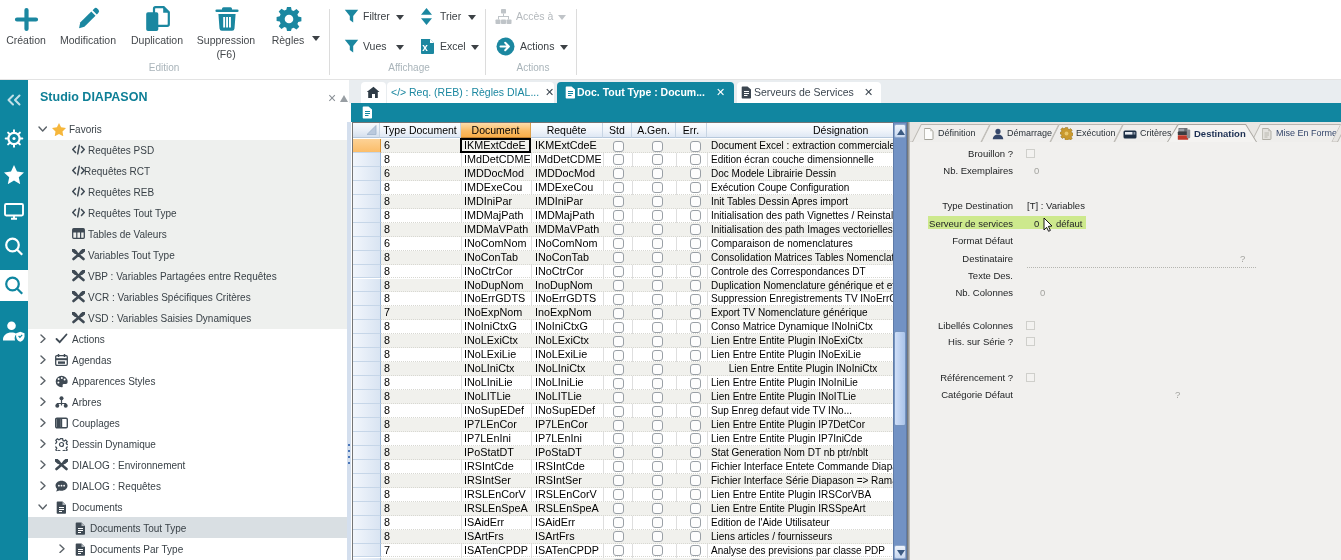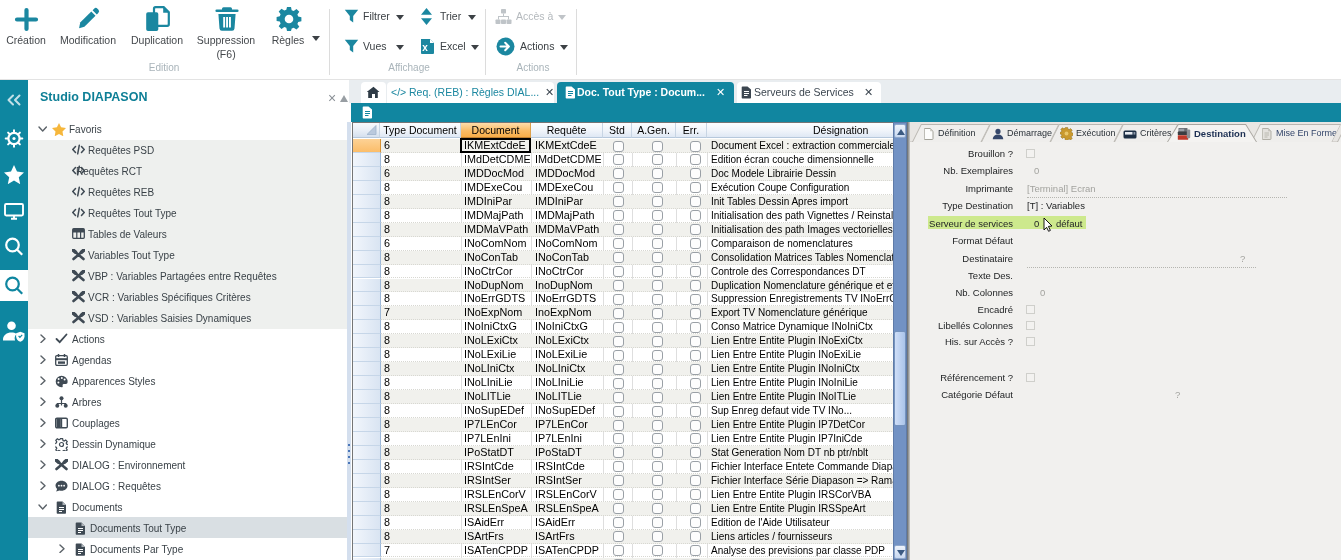--- a/index.html
+++ b/index.html
@@ -277,21 +277,21 @@
  <div class="trow" style="top:59.5px">
         <svg style="position:absolute;left:44px;top:4px" width="13" height="13" viewBox="0 0 13 13">
           <use href="#i-code"></use>
         </svg>
         <span class="txt" style="left:60px">Requêtes PSD</span>
       </div>
  <div class="trow" style="top:80.5px">
         <svg style="position:absolute;left:44px;top:4px" width="13" height="13" viewBox="0 0 13 13">
           <use href="#i-code"></use>
         </svg>
-        <span class="txt" style="left:48px">Requêtes RCT</span>
+        <span class="txt" style="left:56px">Requêtes RCT</span>
       </div>
  <div class="trow" style="top:101.5px">
         <svg style="position:absolute;left:44px;top:4px" width="13" height="13" viewBox="0 0 13 13">
           <use href="#i-code"></use>
         </svg>
         <span class="txt" style="left:60px">Requêtes REB</span>
       </div>
  <div class="trow" style="top:122.5px">
         <svg style="position:absolute;left:44px;top:4px" width="13" height="13" viewBox="0 0 13 13">
           <use href="#i-code"></use>
@@ -648,21 +648,21 @@
       <div class="cell des" style="left:358px;width:184px;">Lien Entre Entite Plugin  INoExiLie</div>
     </div>
     <div class="row alt" style="top:239.2px">
       <div class="sel" style=""></div>
       <div class="cell" style="left:31px;width:76px;">8</div>
       <div class="cell" style="left:111px;width:66px;">INoLIniCtx</div>
       <div class="cell" style="left:182px;width:66px;">INoLIniCtx</div>
       <div class="cb" style="left:259.5px"></div>
       <div class="cb" style="left:298.5px"></div>
       <div class="cb" style="left:336.5px"></div>
-      <div class="cell des" style="left:358px;width:184px;">Lien Entre Entite Plugin  INoIniCtx</div>
+      <div class="cell des" style="left:358px;width:184px;text-align:center;">Lien Entre Entite Plugin  INoIniCtx</div>
     </div>
     <div class="row" style="top:253.14999999999998px">
       <div class="sel" style=""></div>
       <div class="cell" style="left:31px;width:76px;">8</div>
       <div class="cell" style="left:111px;width:66px;">INoLIniLie</div>
       <div class="cell" style="left:182px;width:66px;">INoLIniLie</div>
       <div class="cb" style="left:259.5px"></div>
       <div class="cb" style="left:298.5px"></div>
       <div class="cb" style="left:336.5px"></div>
       <div class="cell des" style="left:358px;width:184px;">Lien Entre Entite Plugin  INoIniLie</div>
@@ -879,24 +879,20 @@
     </div>
 
  <div class="frow" style="top:22.5px">
       <span class="flabel">Brouillon ?</span>
       <span class="fcb"></span>
     </div>
  <div class="frow" style="top:39.8px">
       <span class="flabel">Nb. Exemplaires</span>
       <span class="fval gval" style="left:124px">0</span>
     </div>
- <div class="frow" style="top:57.5px">
-      <span class="flabel">Imprimante</span>
-      <span class="fval gval dot" style="width:260px;">[Terminal] Ecran</span>
-    </div>
  <div class="frow" style="top:75.1px">
       <span class="flabel">Type Destination</span>
       <span class="fval">[T] : Variables</span>
     </div>
  <div class="frow" style="top:92.7px">
       <div style="position:absolute;left:18px;top:1.5px;width:158px;height:13px;background:#cde98d;"></div>
       <span class="flabel">Serveur de services</span>
       <span class="fval" style="left:124px">0</span>
       <svg style="position:absolute;left:133px;top:3px" width="11" height="14" viewBox="0 0 11 14">
         <path d="M1 0l8 8-3.6.4 2 4-1.8.9-2-4L1 12z" fill="#fff" stroke="#000" stroke-width="0.9"></path>
@@ -911,30 +907,26 @@
       <span class="fval dot gval" style="width:229px;">&nbsp;</span>
       <span class="fval gval" style="left:330px">?</span>
     </div>
  <div class="frow" style="top:145px">
       <span class="flabel">Texte Des.</span>
     </div>
  <div class="frow" style="top:162.1px">
       <span class="flabel">Nb. Colonnes</span>
       <span class="fval gval" style="left:130px">0</span>
     </div>
- <div class="frow" style="top:178.5px">
-      <span class="flabel">Encadré</span>
-      <span class="fcb"></span>
-    </div>
  <div class="frow" style="top:195.3px">
       <span class="flabel">Libellés Colonnes</span>
       <span class="fcb"></span>
     </div>
  <div class="frow" style="top:211px">
-      <span class="flabel">His. sur Accès ?</span>
+      <span class="flabel">His. sur Série ?</span>
       <span class="fcb"></span>
     </div>
  <div class="frow" style="top:246.5px">
       <span class="flabel">Référencement ?</span>
       <span class="fcb"></span>
     </div>
  <div class="frow" style="top:263.5px">
       <span class="flabel">Catégorie Défaut</span>
       <span class="fval gval" style="left:265px">?</span>
     </div>

